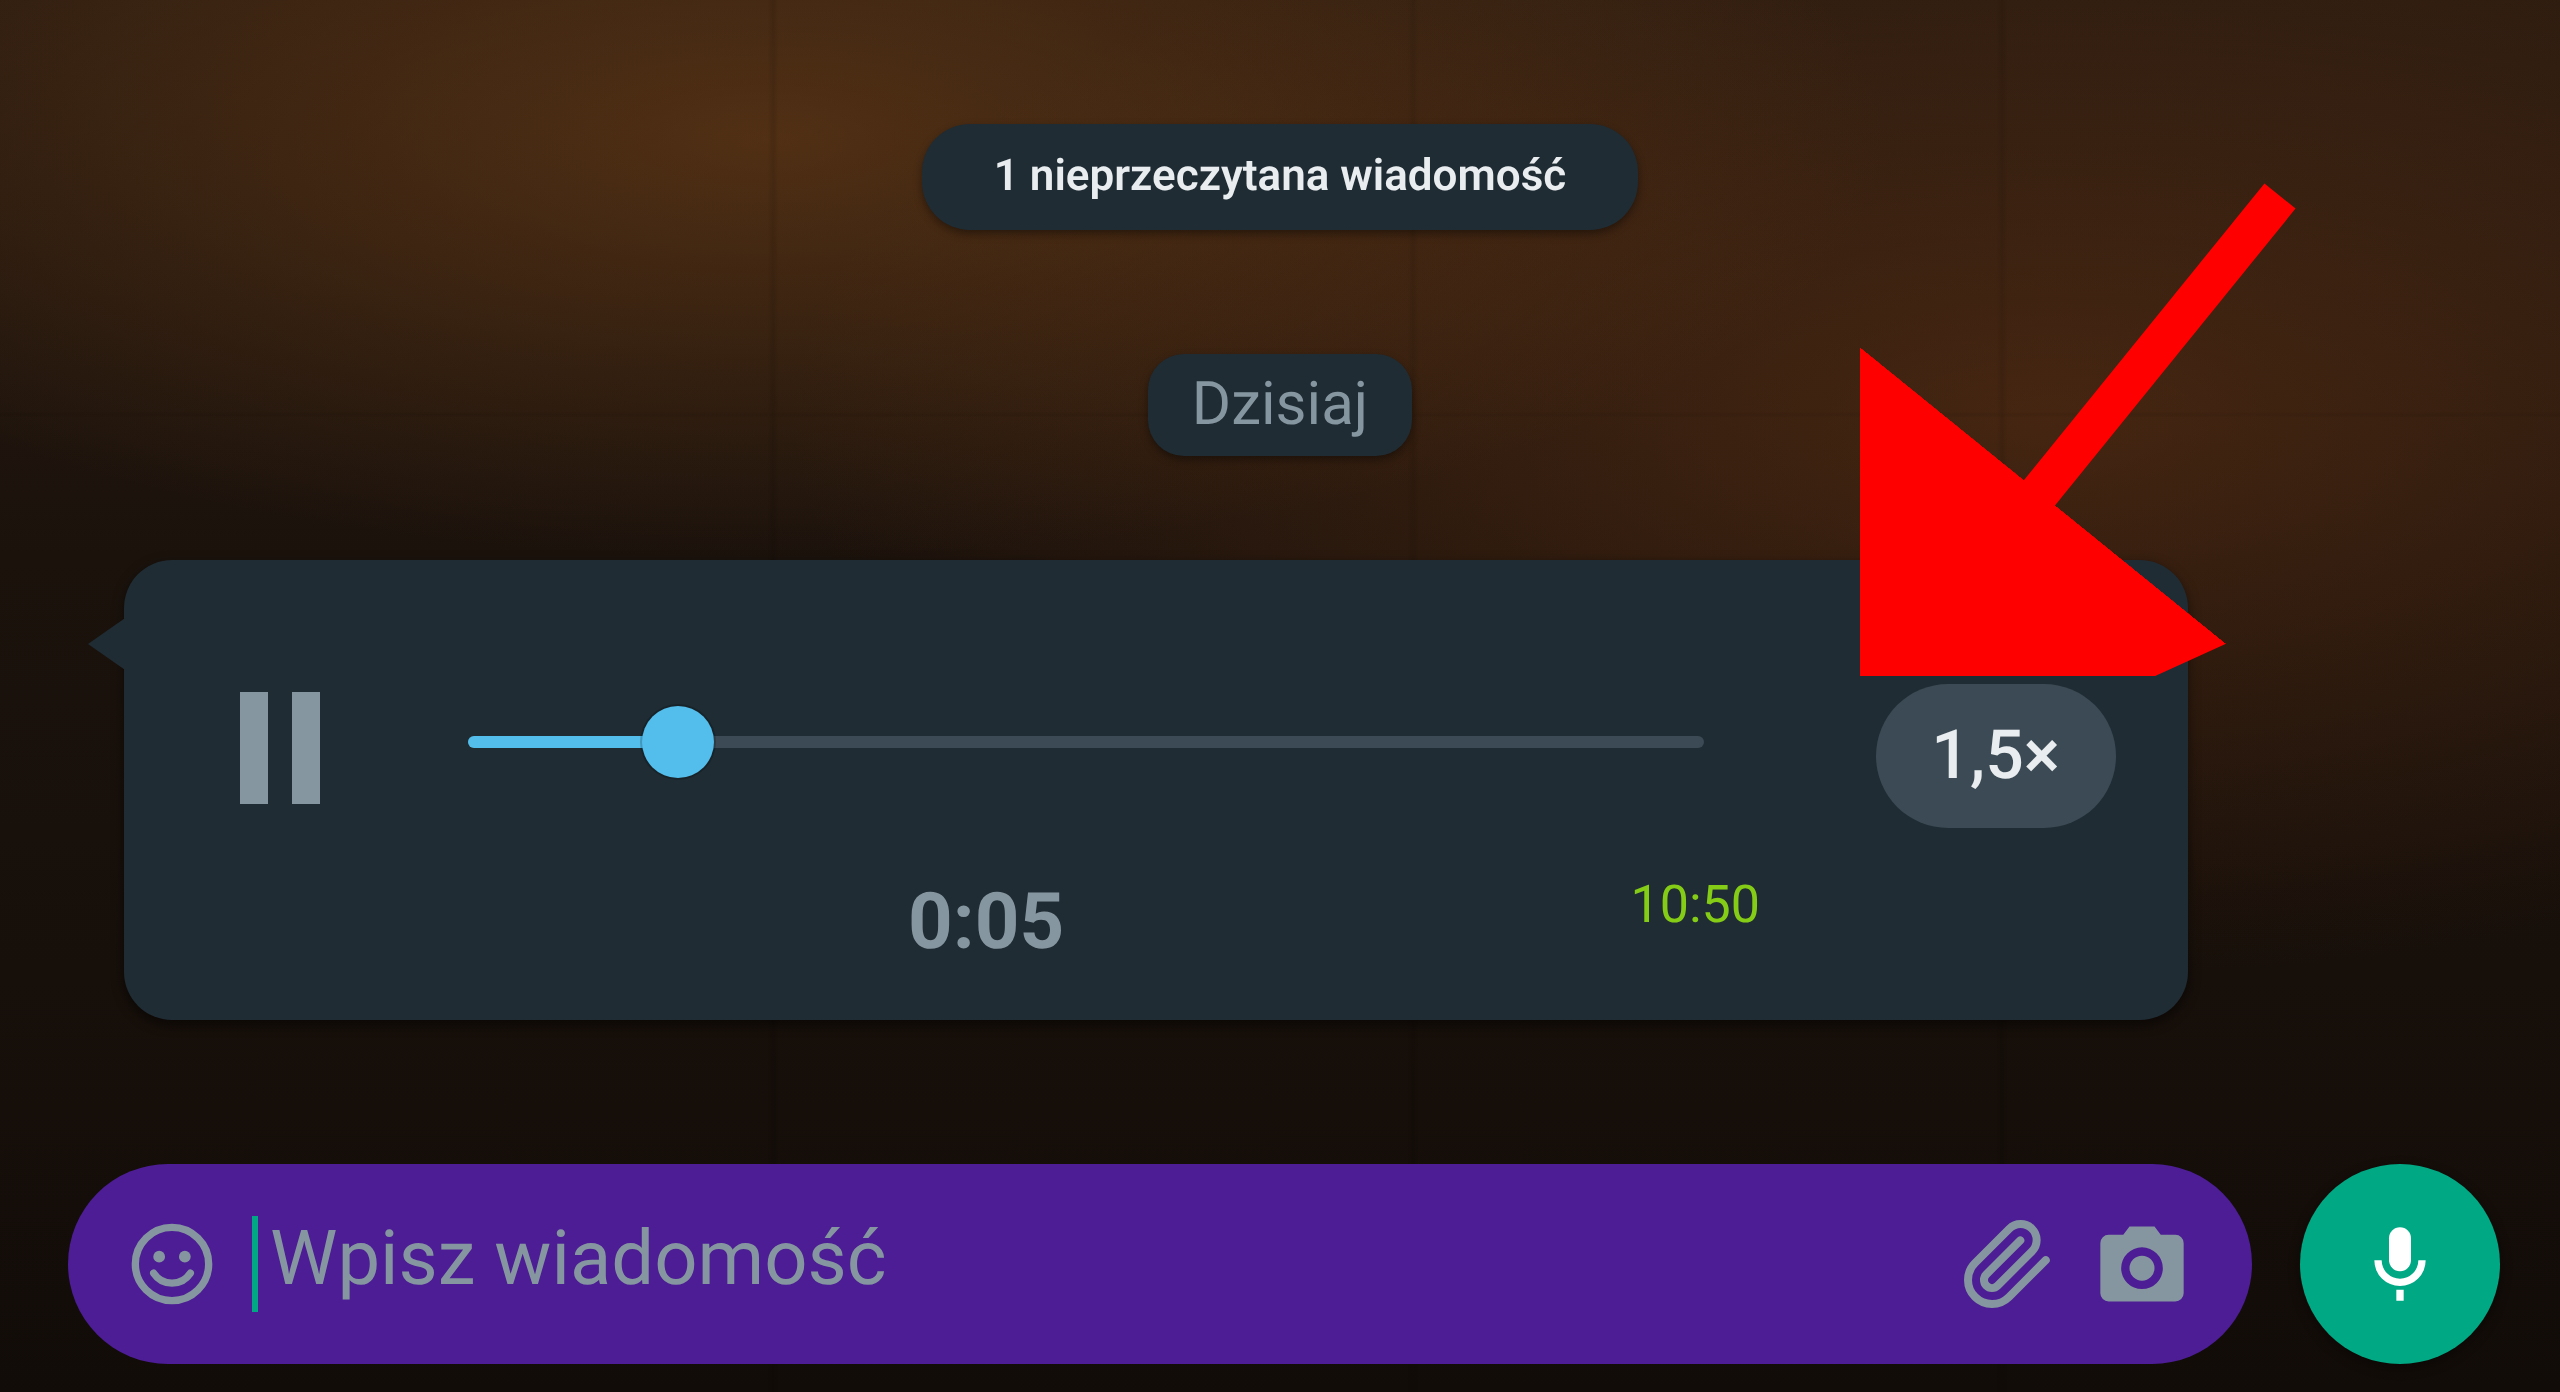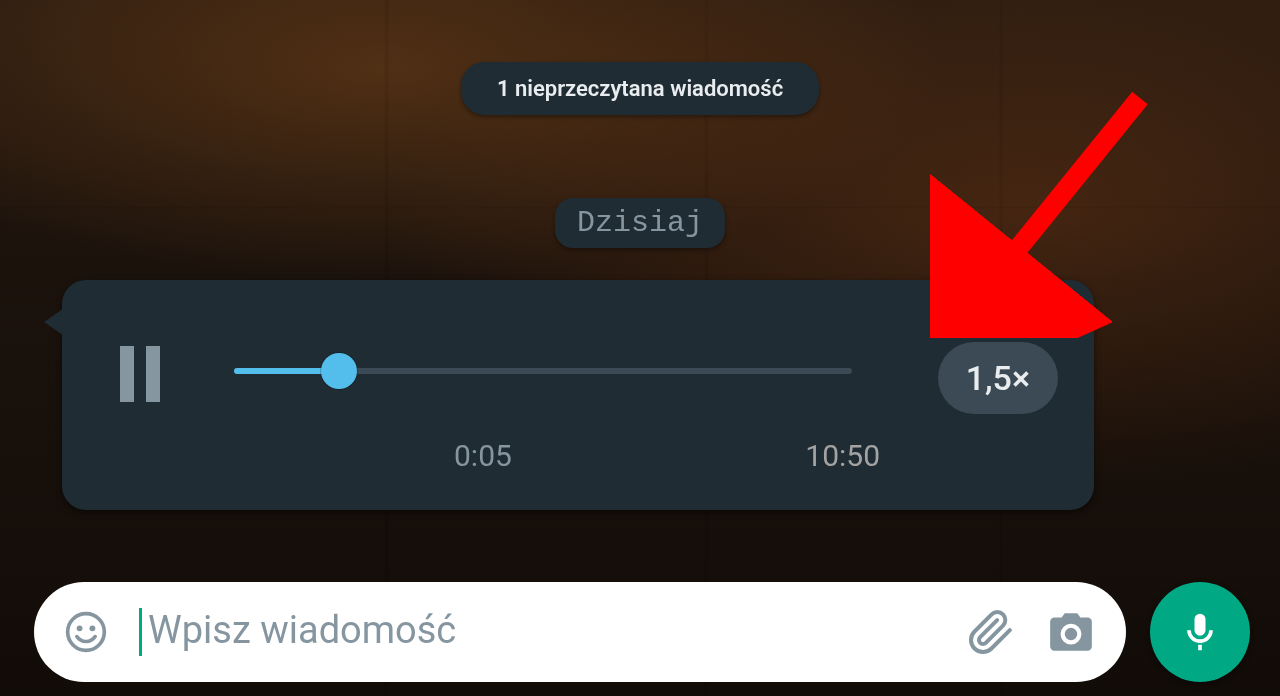--- a/index.html
+++ b/index.html
@@ -43,26 +43,25 @@
   }
   .unread-pill{
     margin-top:62px;
     font-size:22px;
     font-weight:600;
     color:#e9edef;
     border-radius:24px;
     padding:14px 36px;
   }
   .date-pill{
-    margin-top:83px;
+    margin-top:62px;
     font-size:30px;
     color:#8696a0;
     border-radius:18px;
     padding:8px 22px;
-    font-family:Liberation Mono, monospace;
   }
   .voice-bubble{
     position:absolute;
     left:62px;
     top:280px;
     width:1032px;
     height:230px;
     background:#1f2c34;
     border-radius:24px;
     box-shadow:0 2px 6px rgba(0,0,0,0.5);
@@ -107,28 +106,29 @@
     top:50%; left:17%;
     transform:translate(-50%,-50%);
     width:36px; height:36px;
     background:#53bdeb;
     border-radius:50%;
     box-shadow:0 0 0 1px rgba(0,0,0,0.2);
   }
   .time-current{
     position:absolute;
     left:392px; top:158px;
-    font-size:30px;
+    font-size:39px;
     color:#8696a0;
+    font-weight:bold;
   }
   .time-stamp{
     position:absolute;
     right:214px; top:158px;
-    font-size:30px;
-    color:#a3a3a3;
+    font-size:26px;
+    color:#84cc16;
   }
   .speed-btn{
     position:absolute;
     right:36px; top:62px;
     background:#3b4a54;
     color:#e9edef;
     border-radius:40px;
     padding:16px 28px;
     font-size:34px;
     font-weight:500;
@@ -137,25 +137,25 @@
   }
   .input-row{
     position:absolute;
     left:34px; right:30px; bottom:14px;
     height:100px;
     display:flex; align-items:center; gap:24px;
   }
   .input-field{
     flex:1;
     height:100%;
-    background:#ffffff;
+    background:#4c1d95;
     border-radius:60px;
     display:flex; align-items:center;
     padding:0 30px;
-    gap:31px;
+    gap:18px;
     position:relative;
   }
   .input-placeholder{
     flex:1;
     font-size:38px;
     color:#8696a0;
     position:relative;
   }
   .cursor-blink{
     display:inline-block;

